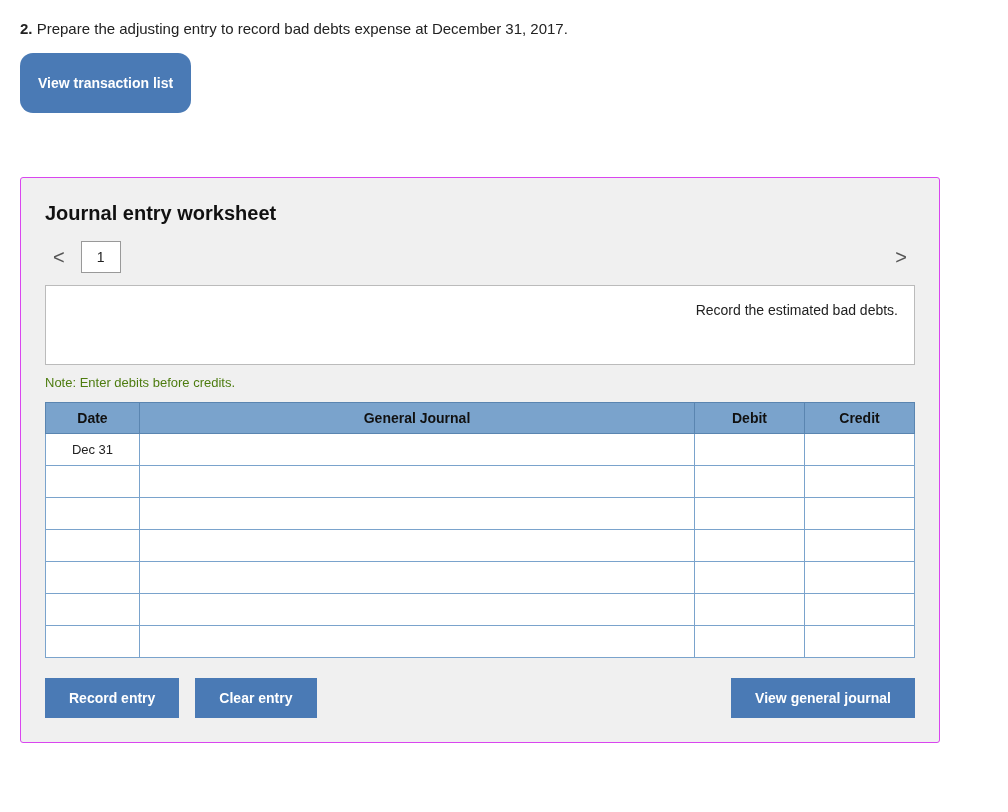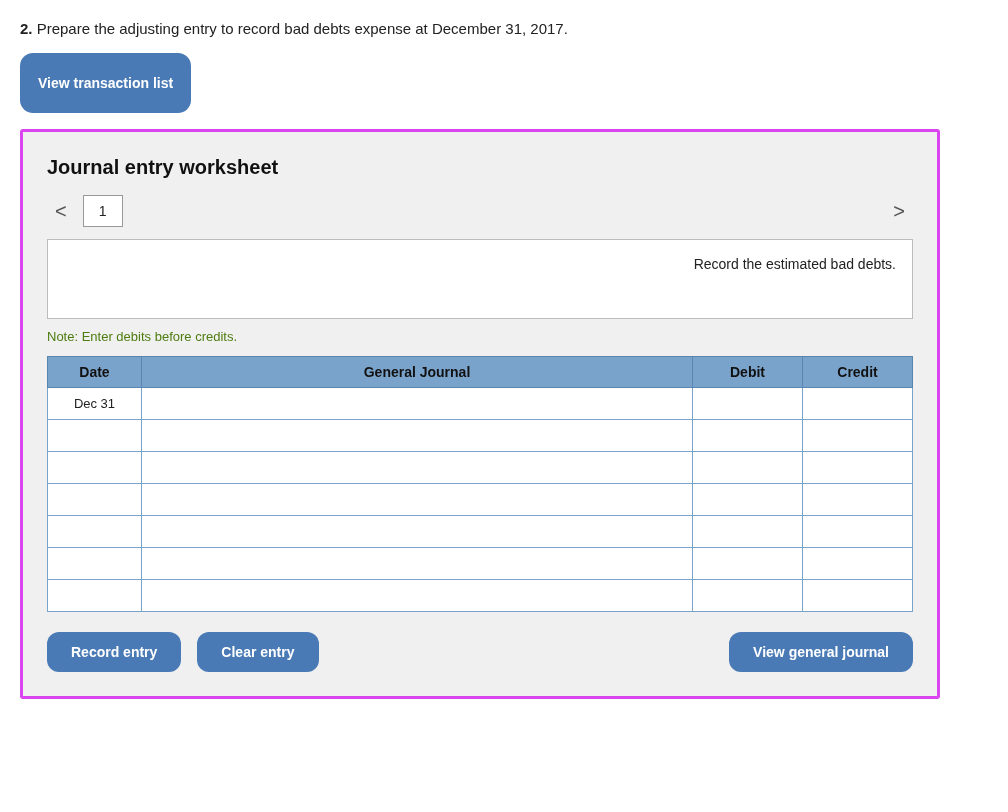--- a/index.html
+++ b/index.html
@@ -25,24 +25,25 @@
       padding: 22px 18px;
       font-size: 14px;
       font-weight: bold;
       cursor: pointer;
       border-radius: 13px;
       margin-bottom: 16px;
       display: inline-block;
     }
     .worksheet-container {
       background: #f0f0f0;
-      border: 3px solid #d946ef;
+      border: 1px solid #d946ef;
       border-radius: 3px;
       padding: 24px 24px 24px 24px;
       max-width: 920px;
+      margin-top: 48px;
     }
     .worksheet-title {
       font-size: 20px;
       font-weight: bold;
       margin-bottom: 16px;
       color: #111;
     }
     .nav-row {
       display: flex;
       align-items: center;
@@ -136,21 +137,21 @@
       align-items: center;
     }
     .btn-blue {
       background-color: #4a7ab5;
       color: white;
       border: none;
       padding: 12px 24px;
       font-size: 14px;
       font-weight: bold;
       cursor: pointer;
-      border-radius: 12px;
+      border-radius: 0;
     }
     .btn-view-journal {
       margin-left: auto;
     }
   </style>
 </head>
 <body>
 
 
 

